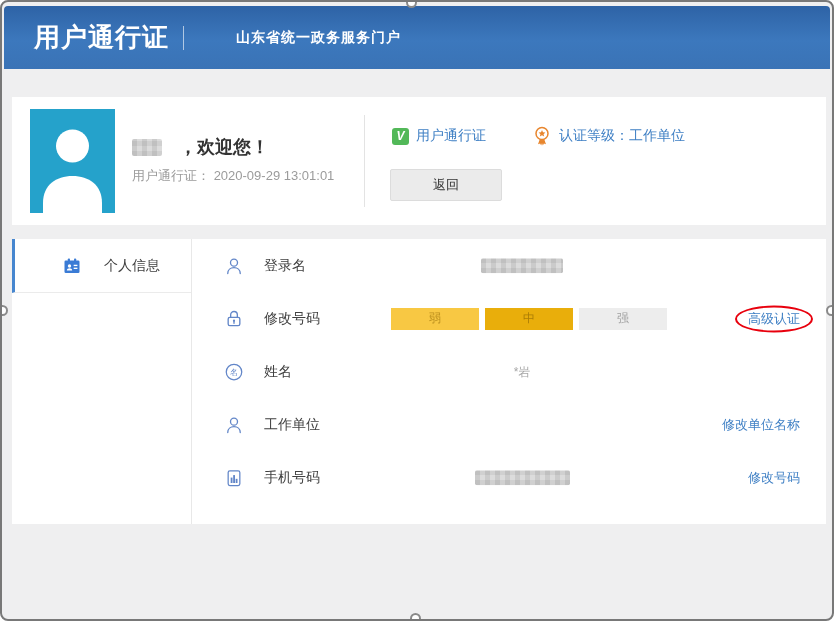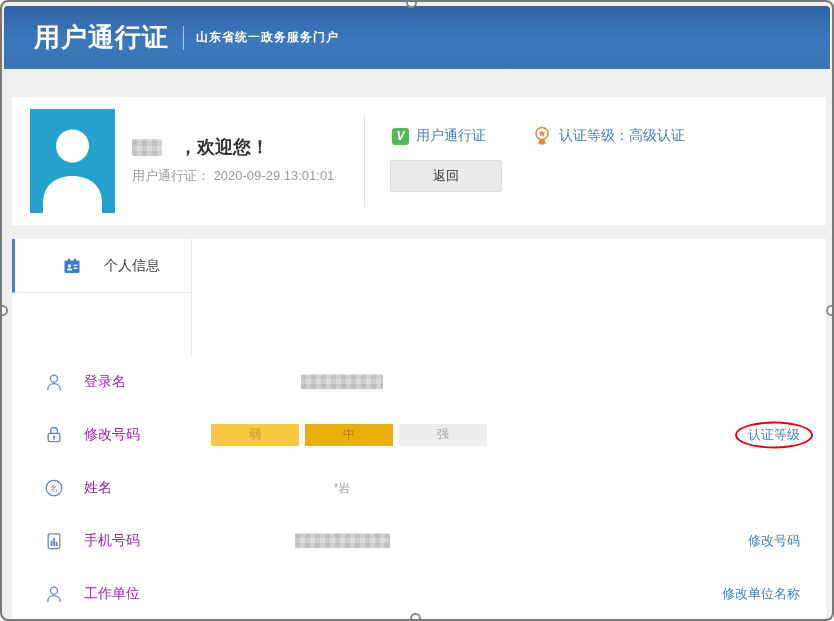--- a/index.html
+++ b/index.html
@@ -13,52 +13,52 @@
   .handle-bottom{left:408px;bottom:-5px;}
   .handle-left{left:-5px;top:303px;}
   .handle-right{right:-5px;top:303px;}
 
   
   .hdr{position:absolute;left:2px;top:4px;width:826px;height:63px;
        background:linear-gradient(180deg,#2e63a6 0%,#3c78bd 55%,#3a73b6 100%);
        border-radius:4px 4px 0 0;display:flex;align-items:center;padding-left:30px;}
   .hdr-title{color:#fff;font-size:26px;font-weight:bold;letter-spacing:1px;}
   .hdr-sep{width:1px;height:24px;background:rgba(255,255,255,.6);margin:0 12px 0 14px;}
-  .hdr-sub{color:#fff;font-size:12px;font-weight:bold;letter-spacing:1px;}
+  .hdr-sub{color:#fff;font-size:14px;font-weight:bold;letter-spacing:1px;margin-left:40px;}
 
   
   .wcard{position:absolute;left:10px;top:95px;width:814px;height:128px;background:#fff;}
   .avatar{position:absolute;left:18px;top:12px;width:85px;height:104px;}
   .greet{position:absolute;left:120px;top:38px;font-size:18px;font-weight:bold;color:#333;
          display:flex;align-items:center;gap:15px;}
   .lastlogin{position:absolute;left:120px;top:70px;font-size:13px;color:#9b9b9b;}
   .vdiv{position:absolute;left:352px;top:18px;width:1px;height:92px;background:#e3e3e3;}
   .badges{position:absolute;left:380px;top:28px;display:flex;align-items:center;}
   .badge{display:flex;align-items:center;gap:7px;}
   .badge+.badge{margin-left:46px;}
   .badge-text{font-size:14px;color:#3e7fc4;}
   .vbox{display:inline-flex;align-items:center;justify-content:center;width:17px;height:17px;
         background:#52b858;border-radius:3px;color:#fff;font-size:12px;font-weight:bold;font-style:italic;}
-  .back-btn{position:absolute;left:378px;top:63px;width:112px;height:32px;background:#ebebeb;
+  .back-btn{position:absolute;left:378px;top:72px;width:112px;height:32px;background:#ebebeb;
         border:1px solid #dcdcdc;border-radius:2px;font-size:13px;color:#333;cursor:pointer;}
 
   
-  .lower{position:absolute;left:10px;top:237px;width:814px;height:381px;background:#fff;display:flex;flex-direction:column;}
+  .lower{position:absolute;left:10px;top:237px;width:814px;height:285px;background:#fff;display:flex;}
   .sidebar{position:relative;width:180px;height:100%;border-right:1px solid #e8e8e8;}
   .side-item{position:relative;height:52px;display:flex;align-items:center;cursor:pointer;}
   .side-item.active{height:54px;border-left:3px solid #4686cf;border-bottom:1px solid #ebebeb;}
   .side-icon{position:absolute;left:50px;width:20px;height:20px;display:flex;}
   .side-item.active .side-icon{left:47px;}
   .side-label{position:absolute;left:92px;font-size:14px;color:#404040;}
   .side-item.active .side-label{left:89px;}
 
   .content{position:relative;flex:1;}
   .crow{position:relative;height:53px;}
   .row-icon{position:absolute;left:32px;top:50%;transform:translateY(-50%);width:20px;height:20px;display:flex;}
-  .row-label{position:absolute;left:72px;top:50%;transform:translateY(-50%);font-size:14px;color:#a21caf;}
+  .row-label{position:absolute;left:72px;top:50%;transform:translateY(-50%);font-size:14px;color:#404040;}
   .row-value{position:absolute;left:275px;top:50%;transform:translateY(-50%);width:110px;
              text-align:center;font-size:12px;color:#a6a6a6;}
   .row-action{position:absolute;right:26px;top:50%;transform:translateY(-50%);
               font-size:13px;color:#3e7fc4;text-decoration:none;cursor:pointer;}
   .mosaic{display:inline-block;border-radius:2px;vertical-align:middle;
       background:repeating-linear-gradient(90deg,rgba(0,0,0,.08) 0 5px,rgba(0,0,0,0) 5px 10px),
                  repeating-linear-gradient(0deg,#d0d0d0 0 5px,#dcdcdc 5px 10px);}
   .name-blur{width:30px;height:17px;margin-right:2px;}
   .login-blur{width:82px;height:15px;}
   .phone-blur{width:95px;height:15px;}
@@ -107,21 +107,21 @@
       </div>
       <div class="badge">
         <span style="display:inline-flex;width:20px;height:22px;">
           <svg viewBox="0 0 24 26" width="20" height="22">
             <path d="M9.4 16.5L7.2 23l2.5-1 1.3 2.3 2-5.5z" fill="#e8862e"></path>
             <path d="M14.6 16.5l2.2 6.5-2.5-1-1.3 2.3-2-5.5z" fill="#e8862e"></path>
             <circle cx="12" cy="10" r="7.2" fill="#fff" stroke="#e8862e" stroke-width="1.8"></circle>
             <polygon points="12,5.9 13.2,8.6 16.1,8.9 13.9,10.8 14.6,13.7 12,12.1 9.4,13.7 10.1,10.8 7.9,8.9 10.8,8.6" fill="#e8862e"></polygon>
           </svg>
         </span>
-        <span class="badge-text">认证等级：高级认证</span>
+        <span class="badge-text">认证等级：工作单位</span>
       </div>
     </div>
     <button class="back-btn">返回</button>
   </div>
 
   <div class="lower">
 
     <div class="sidebar">
       <div class="side-item active">
         <span class="side-icon">
@@ -160,62 +160,62 @@
             <circle cx="12" cy="14" r="1.3" fill="#6286c8" stroke="none"></circle>
             <path d="M12 15v2.2"></path>
           </svg>
         </span>
         <span class="row-label">修改号码</span>
         <span class="pw-bars">
           <span class="pw-bar lv-weak">弱</span>
           <span class="pw-bar lv-mid">中</span>
           <span class="pw-bar lv-strong">强</span>
         </span>
-        <a class="row-action">认证等级</a>
+        <a class="row-action">高级认证</a>
         <span class="red-ellipse"></span>
       </div>
 
       <div class="crow">
         <span class="row-icon">
           <svg viewBox="0 0 24 24" width="20" height="20">
             <circle cx="12" cy="12" r="9.3" fill="none" stroke="#6286c8" stroke-width="1.5"></circle>
             <text x="12" y="15.5" font-size="9.5" fill="#6286c8" text-anchor="middle">名</text>
           </svg>
         </span>
         <span class="row-label">姓名</span>
         <span class="row-value">*岩</span>
       </div>
 
 
+
+      <div class="crow">
+        <span class="row-icon">
+          <svg viewBox="0 0 24 24" width="20" height="20" fill="none" stroke="#6286c8" stroke-width="1.6" stroke-linecap="round">
+            <circle cx="12" cy="8" r="4.2"></circle>
+              <path d="M4.5 21c0-4.5 3.4-7 7.5-7s7.5 2.5 7.5 7"></path>
+          </svg>
+        </span>
+        <span class="row-label">工作单位</span>
+        <a class="row-action">修改单位名称</a>
+      </div>
 
       <div class="crow">
         <span class="row-icon">
           <svg viewBox="0 0 24 24" width="20" height="20">
             <rect x="5" y="3.5" width="14" height="17.5" rx="2" fill="none" stroke="#6286c8" stroke-width="1.5"></rect>
             <rect x="8" y="11.5" width="2.2" height="6.5" fill="#6286c8"></rect>
             <rect x="11" y="8.5" width="2.2" height="9.5" fill="#6286c8"></rect>
             <rect x="14" y="13" width="2.2" height="5" fill="#6286c8"></rect>
           </svg>
         </span>
         <span class="row-label">手机号码</span>
         <span class="row-value"><span class="mosaic phone-blur"></span></span>
         <a class="row-action">修改号码</a>
       </div>
 
-      <div class="crow">
-        <span class="row-icon">
-          <svg viewBox="0 0 24 24" width="20" height="20" fill="none" stroke="#6286c8" stroke-width="1.6" stroke-linecap="round">
-            <circle cx="12" cy="8" r="4.2"></circle>
-              <path d="M4.5 21c0-4.5 3.4-7 7.5-7s7.5 2.5 7.5 7"></path>
-          </svg>
-        </span>
-        <span class="row-label">工作单位</span>
-        <a class="row-action">修改单位名称</a>
-      </div>
-
     </div>
   </div>
 
   <div class="handle handle-top"></div>
   <div class="handle handle-bottom"></div>
   <div class="handle handle-left"></div>
   <div class="handle handle-right"></div>
 </div>
 
 </body></html>

